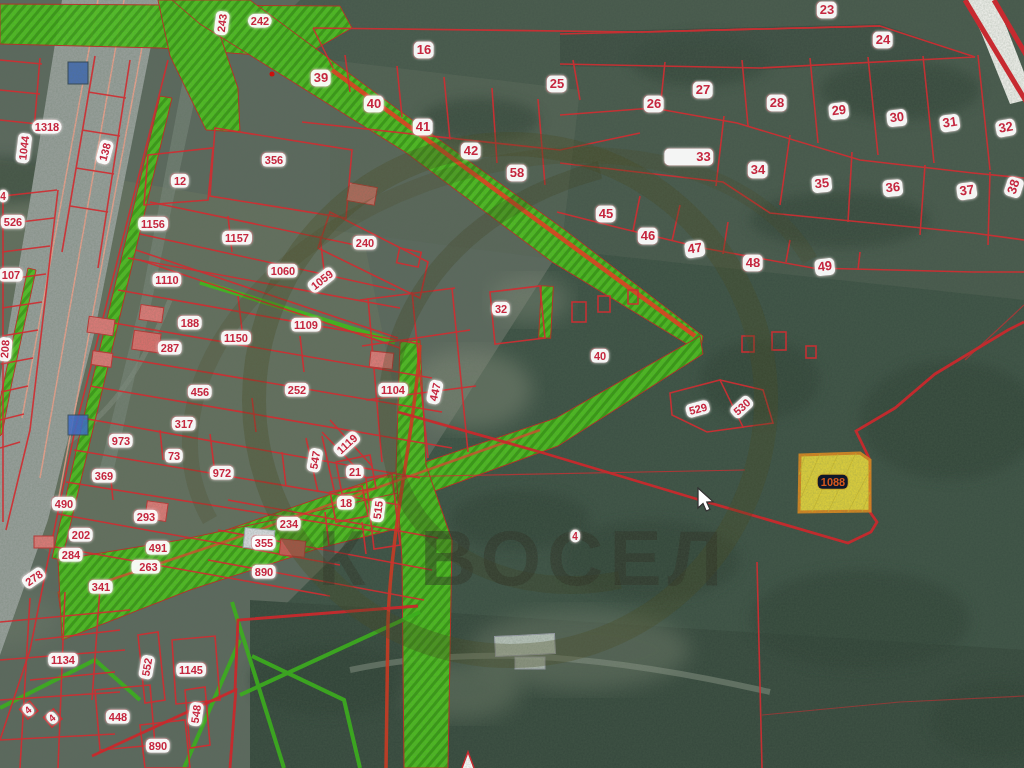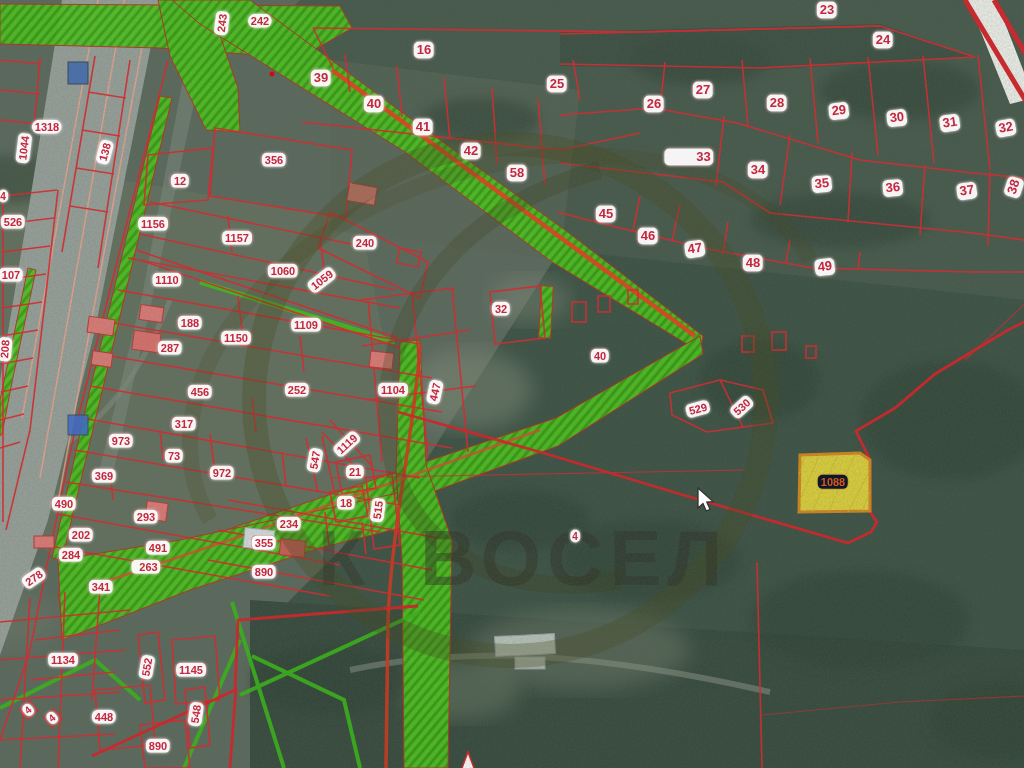--- a/index.html
+++ b/index.html
@@ -383,21 +383,21 @@
       <span class="plabel" style="left: 101px; top: 587px; transform: translate(-50%, -50%);">341</span>
       <span class="plabel sm" style="left: 575px; top: 536px; transform: translate(-50%, -50%);">4</span>
       <span class="plabel" style="left: 698px; top: 409px; transform: translate(-50%, -50%) rotate(-15deg);">529</span>
       <span class="plabel" style="left: 742px; top: 407px; transform: translate(-50%, -50%) rotate(-42deg);">530</span>
       <span class="plabel hl" style="left: 833px; top: 482px; transform: translate(-50%, -50%);">1088</span>
       <span class="plabel" style="left: 63px; top: 660px; transform: translate(-50%, -50%);">1134</span>
       <span class="plabel" style="left: 147px; top: 667px; transform: translate(-50%, -50%) rotate(-80deg);">552</span>
       <span class="plabel" style="left: 191px; top: 670px; transform: translate(-50%, -50%);">1145</span>
       <span class="plabel sm" style="left: 28px; top: 710px; transform: translate(-50%, -50%) rotate(-40deg);">4</span>
       <span class="plabel sm" style="left: 52px; top: 718px; transform: translate(-50%, -50%) rotate(-40deg);">4</span>
-      <span class="plabel" style="left: 104px; top: 717px; transform: translate(-50%, -50%); border-radius: 6px;">448</span>
+      <span class="plabel" style="left: 118px; top: 717px; transform: translate(-50%, -50%);">448</span>
       <span class="plabel" style="left: 196px; top: 714px; transform: translate(-50%, -50%) rotate(-82deg);">548</span>
       <span class="plabel" style="left: 158px; top: 746px; transform: translate(-50%, -50%);">890</span>
     </div>
 
 <svg id="cursor" viewBox="0 0 20 28" style="left: 697px; top: 487px;">
   <path d="M1,1 L1,21 L6,16.5 L9.2,24 L13,22.3 L9.8,15 L16,14.6 Z" fill="#fff" stroke="#333" stroke-width="1.3"></path>
 </svg>
 
 </div>
 

